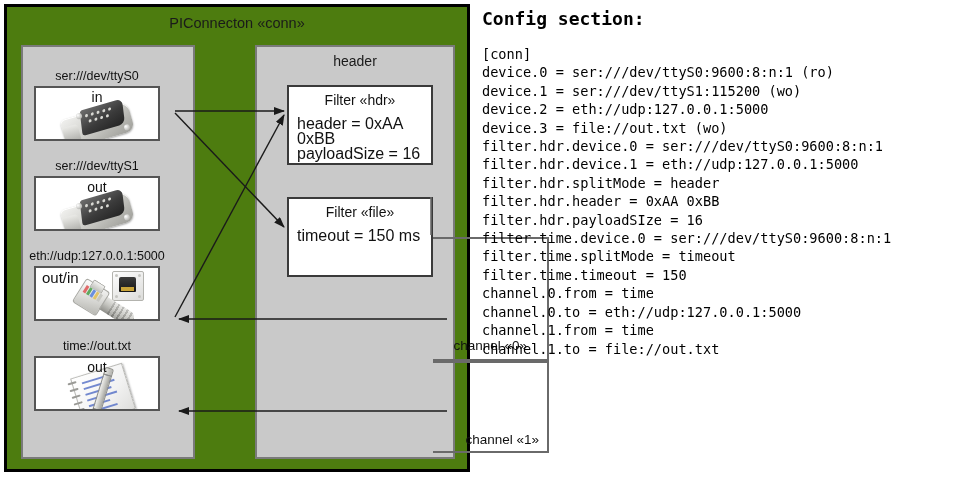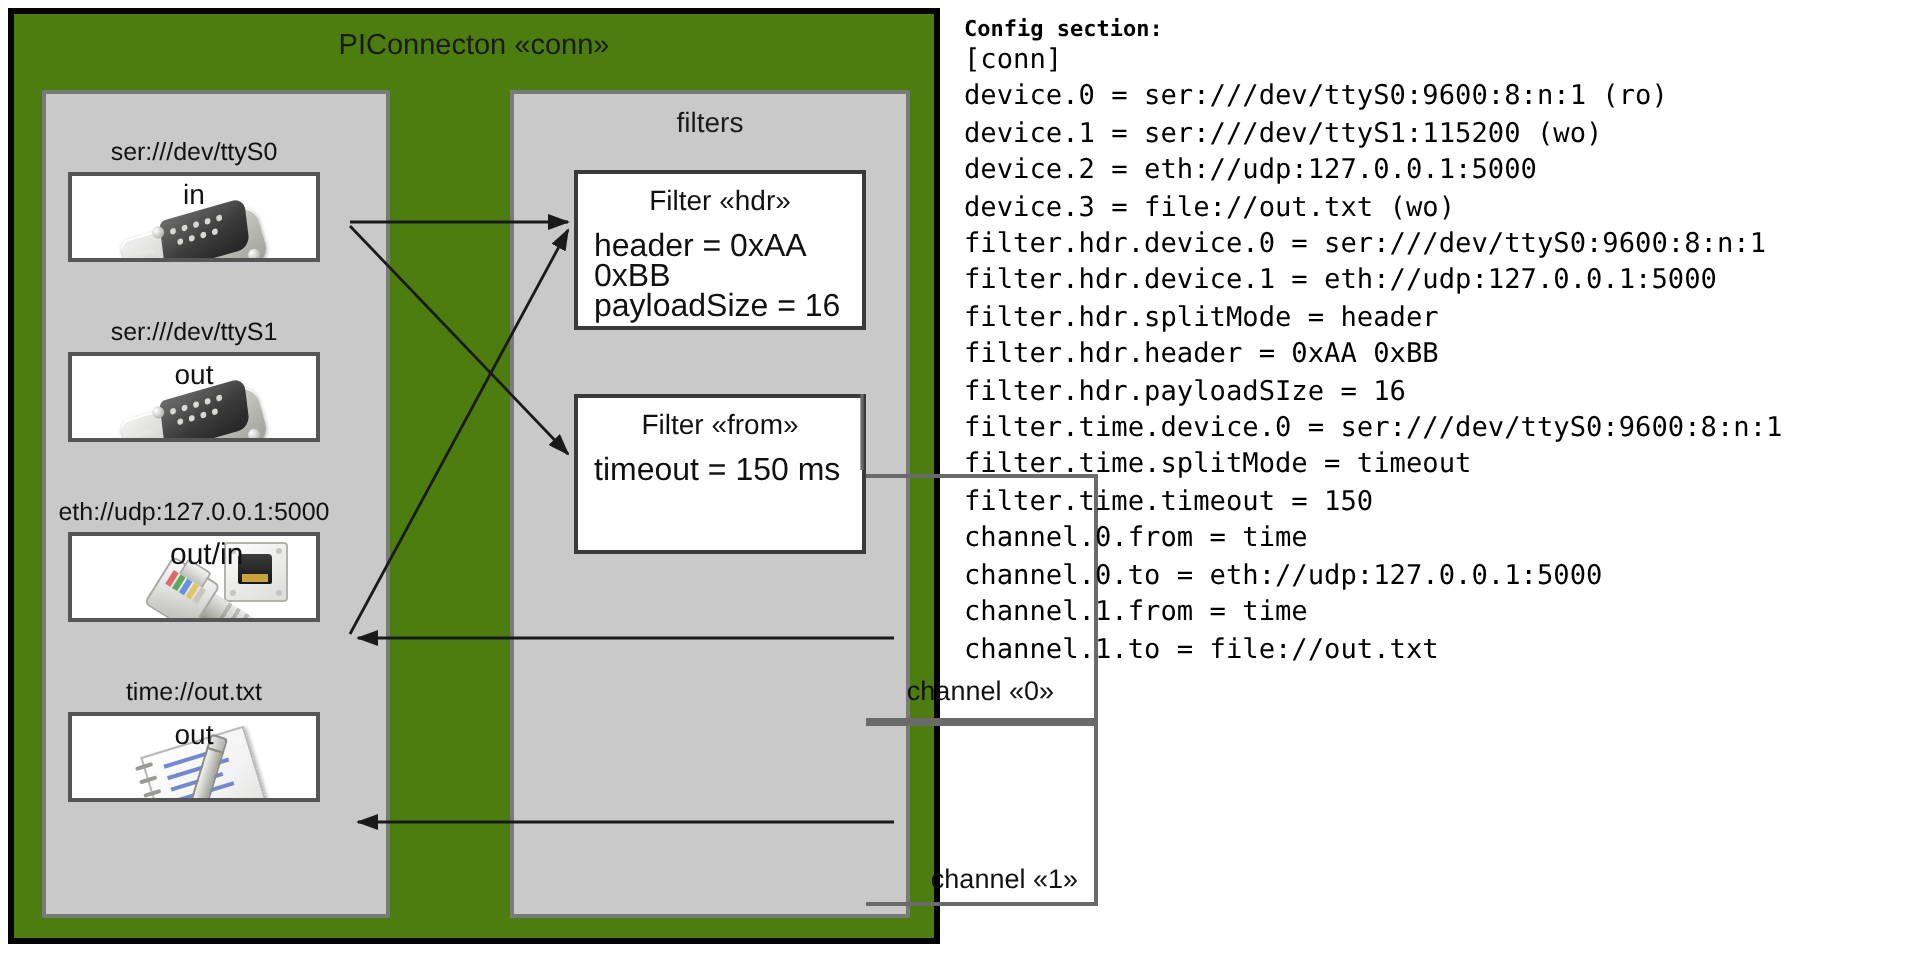--- a/index.html
+++ b/index.html
@@ -62,41 +62,40 @@
     margin-bottom: 3px;
     white-space: nowrap;
   }
   .device-label.wide {
     position: relative;
     left: -18px;
     width: 162px;
   }
   .device-box {
     position: relative;
-    height: 45px;
+    height: 55px;
     background: #ffffff;
     border: 2px solid #555555;
     box-sizing: border-box;
     overflow: hidden;
   }
   .device-dir {
     position: absolute;
     top: 1px;
     left: 0; width: 100%;
     text-align: center;
     font-size: 14px;
     color: #111;
     z-index: 3;
   }
   .device-dir.left {
     text-align: right;
     left: 6px;
     width: auto;
     font-size: 15px;
-    margin-left: 43px;
   }
 
   #dev-serial0 { top: 22px; }
   #dev-serial1 { top: 112px; }
   #dev-eth     { top: 202px; }
   #dev-file    { top: 292px; }
 
   
   .db9 {
     position: absolute;
@@ -328,22 +327,23 @@
 
   
   #config-section {
     position: absolute;
     left: 482px; top: 8px;
     width: 478px;
   }
   #config-heading {
     font-family: "DejaVu Sans Mono", monospace;
     font-weight: bold;
-    font-size: 11px;
+    font-size: 18px;
     color: #000;
+    margin-bottom: 16px;
   }
   #config-lines {
     font-family: "DejaVu Sans Mono", monospace;
     font-size: 13.6px;
     line-height: 18.4px;
     color: #000;
     white-space: pre;
   }
   .config-line { white-space: pre; }
 </style>
@@ -459,32 +459,32 @@
             <div class="pencil-body"></div>
             <div class="pencil-tip"></div>
           </div>
         </div>
       </div>
     </div>
 
   </div>
 
   <div class="panel" id="filters-panel">
-    <div class="panel-title">filters</div>
+    <div class="panel-title">header</div>
 
     <div class="filter-box" id="filter-hdr">
       <div class="filter-title">Filter «hdr»</div>
       <div class="filter-attrs">
         <div>header = 0xAA 0xBB</div>
         <div>payloadSize = 16</div>
       </div>
     </div>
 
     <div class="filter-box" id="filter-time">
-      <div class="filter-title">Filter «from»</div>
+      <div class="filter-title">Filter «file»</div>
       <div class="filter-attrs">
         <div>timeout = 150 ms</div>
       </div>
     </div>
 
     <div class="channel-box" id="channel-0">
       <div class="channel-label">channel «0»</div>
     </div>
     <div class="channel-box" id="channel-1">
       <div class="channel-label">channel «1»</div>

